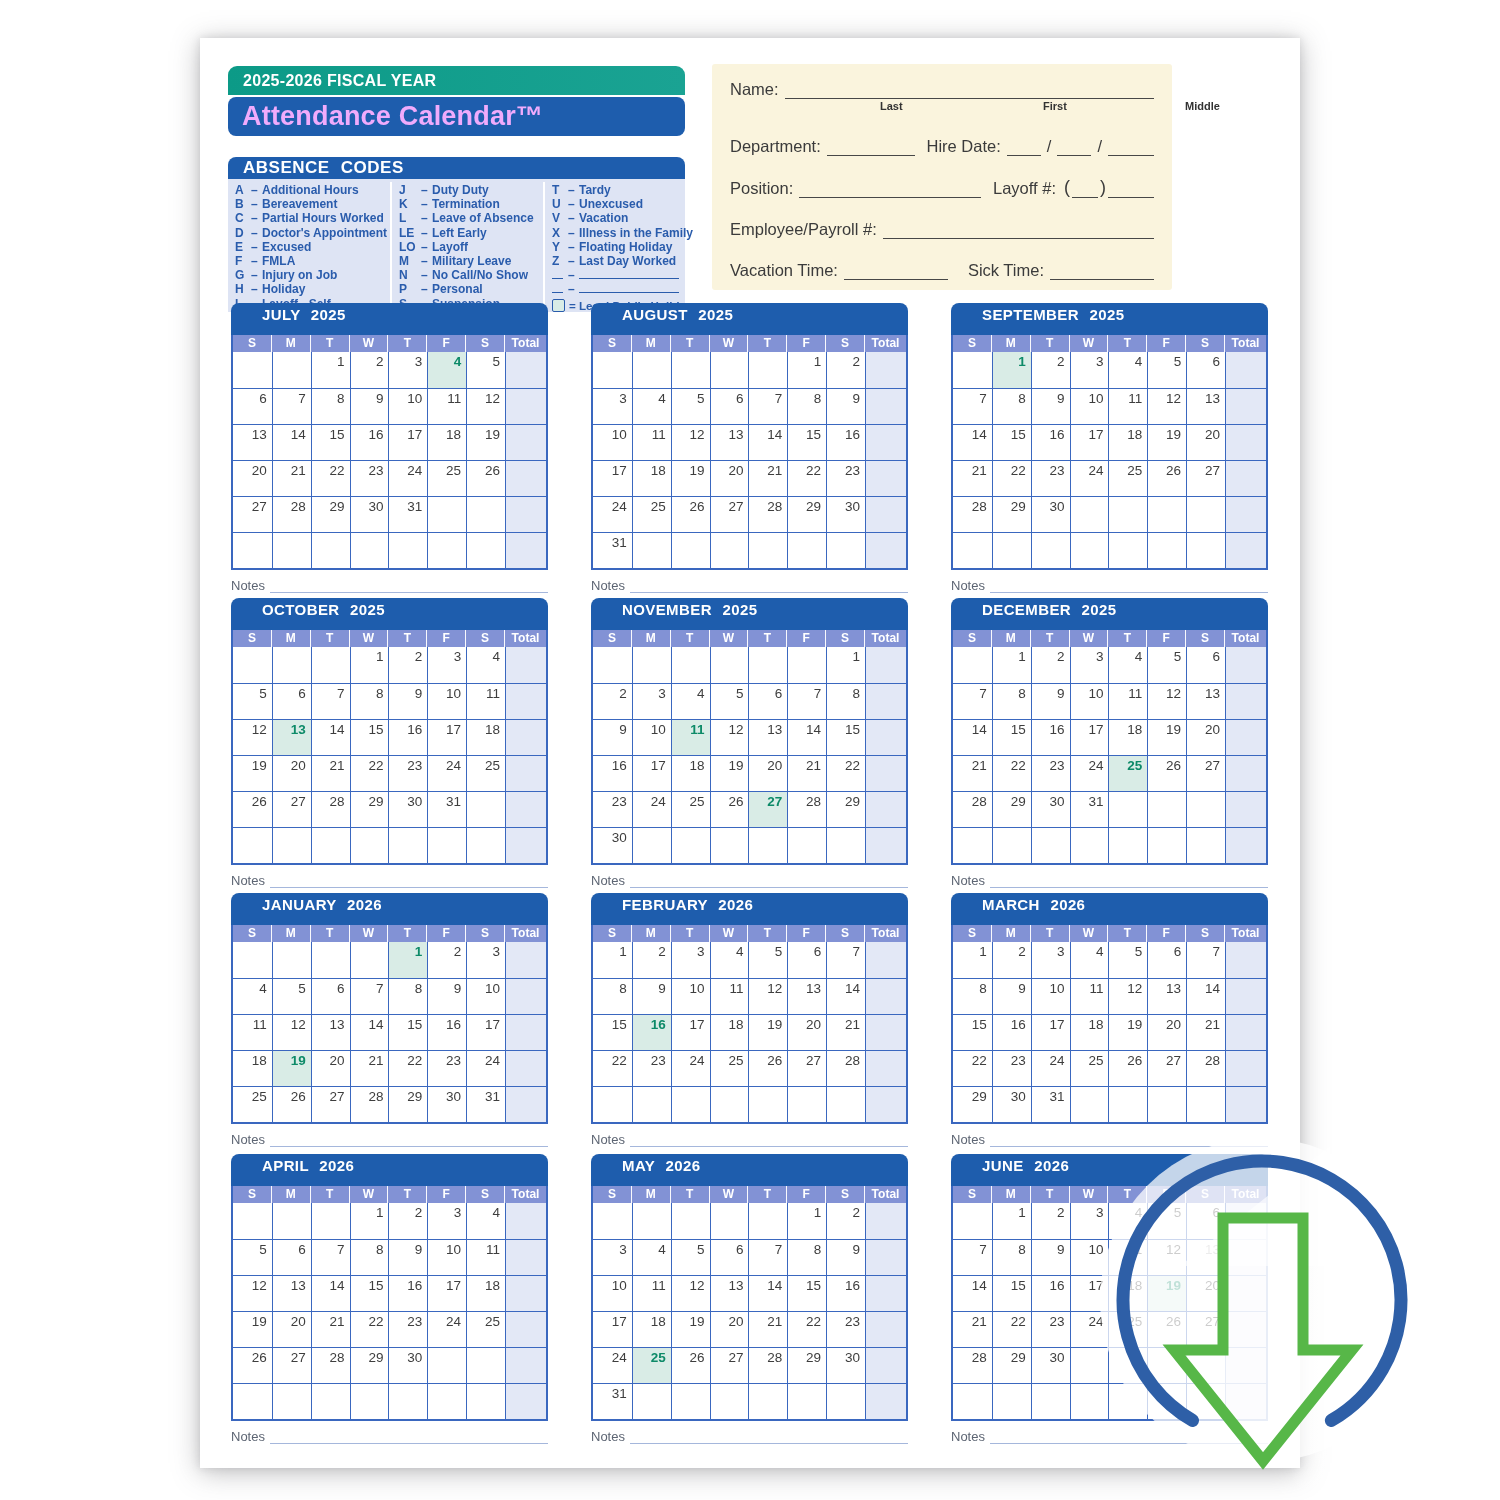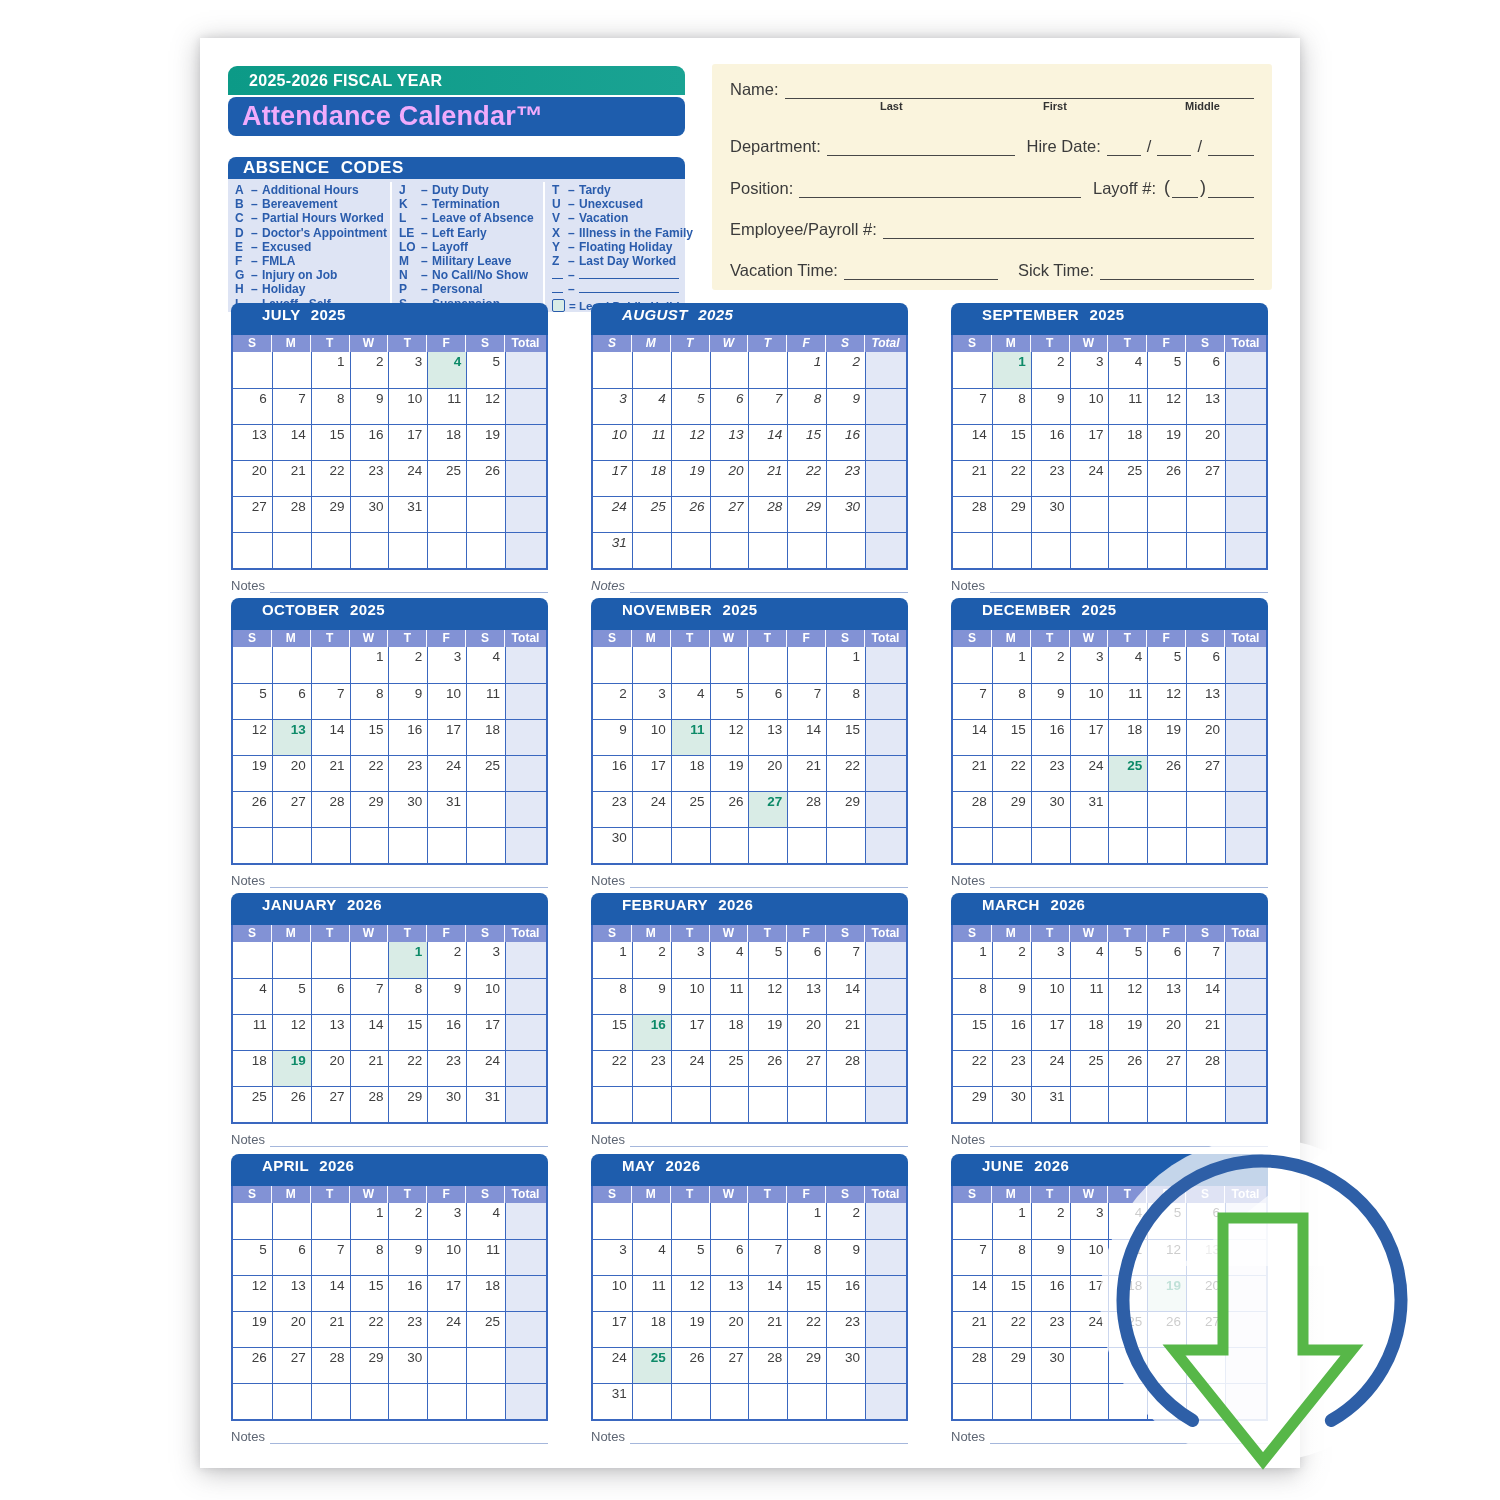--- a/index.html
+++ b/index.html
@@ -9,21 +9,21 @@
   
   .page {
     position:absolute; left:200px; top:38px; width:1100px; height:1430px;
     background:#ffffff;
     box-shadow:0 4px 26px rgba(90,90,95,.40), 0 0 8px rgba(120,120,125,.22);
   }
 
   
   .hdr-left { position:absolute; left:28px; top:28px; width:457px; }
   .teal-banner {
-    height:29px; line-height:29px; padding-left:21px;
+    height:29px; line-height:29px; padding-left:15px;
     background:linear-gradient(90deg,#0c9a87,#1aa393);
     color:#fff; font-weight:bold; font-size:16px; letter-spacing:.3px;
     border-radius:9px 9px 0 0;
   }
   .title-banner {
     margin-top:2px; height:39px; line-height:39px; padding-left:14px;
     background:#1e5dad; color:#f0abfc; font-weight:bold; font-size:27px;
     border-radius:8px; letter-spacing:.2px;
   }
   .codes-panel { margin-top:21px; }
@@ -44,21 +44,21 @@
   .codes-col.c1 .code-item .code { width:22px; }
   .code-item .dash { width:11px; flex:none; }
   .blank-code { display:inline-block; width:11px; height:11px; border-bottom:1.5px solid #2a5cac; margin-right:5px; flex:none; }
   .blank-label { display:inline-block; flex:1; height:11px; border-bottom:1.5px solid #2a5cac; }
   .legend-row { display:flex; align-items:center; margin-top:2px; }
   .legend-swatch { width:13px; height:13px; background:#d9ece6; border:1.5px solid #2a5cac; border-radius:2px; margin-right:4px; flex:none; }
   .legend-text { font-size:11.6px; font-weight:bold; color:#2a5cac; white-space:nowrap; }
 
   
   .emp-form {
-    position:absolute; left:512px; top:26px; width:560px; height:226px;
+    position:absolute; left:512px; top:26px; width:460px; height:226px;
     background:#faf4dd; border-radius:3px; padding:15px 18px 10px 18px;
     color:#3b3b3b; font-size:16.5px;
     display:flex; flex-direction:column; justify-content:space-between;
   }
   .f-row { display:flex; align-items:flex-end; }
   .f-label { white-space:nowrap; padding-right:6px; }
   .uline { flex:1; border-bottom:1.6px solid #474747; height:1.2em; position:relative; }
   .uline.w34 { flex:none; width:34px; }
   .uline.w26 { flex:none; width:26px; }
   .uline.w46 { flex:none; width:46px; }
@@ -378,21 +378,21 @@
             <div></div>
             <div></div>
             <div class="total-cell"></div>
           </div>
         </div>
         <div class="m-notes">
           <span class="n-label">Notes</span>
           <span class="n-line"></span>
         </div>
       </div>
-    <div class="month" style="left:391px; top:265px;font-style:italic;">
+    <div class="month" style="left:391px; top:265px;">
         <div class="m-title">AUGUST 2025</div>
         <div class="m-table">
           <div class="m-head">
             <div>S</div>
             <div>M</div>
             <div>T</div>
             <div>W</div>
             <div>T</div>
             <div>F</div>
             <div>S</div>

